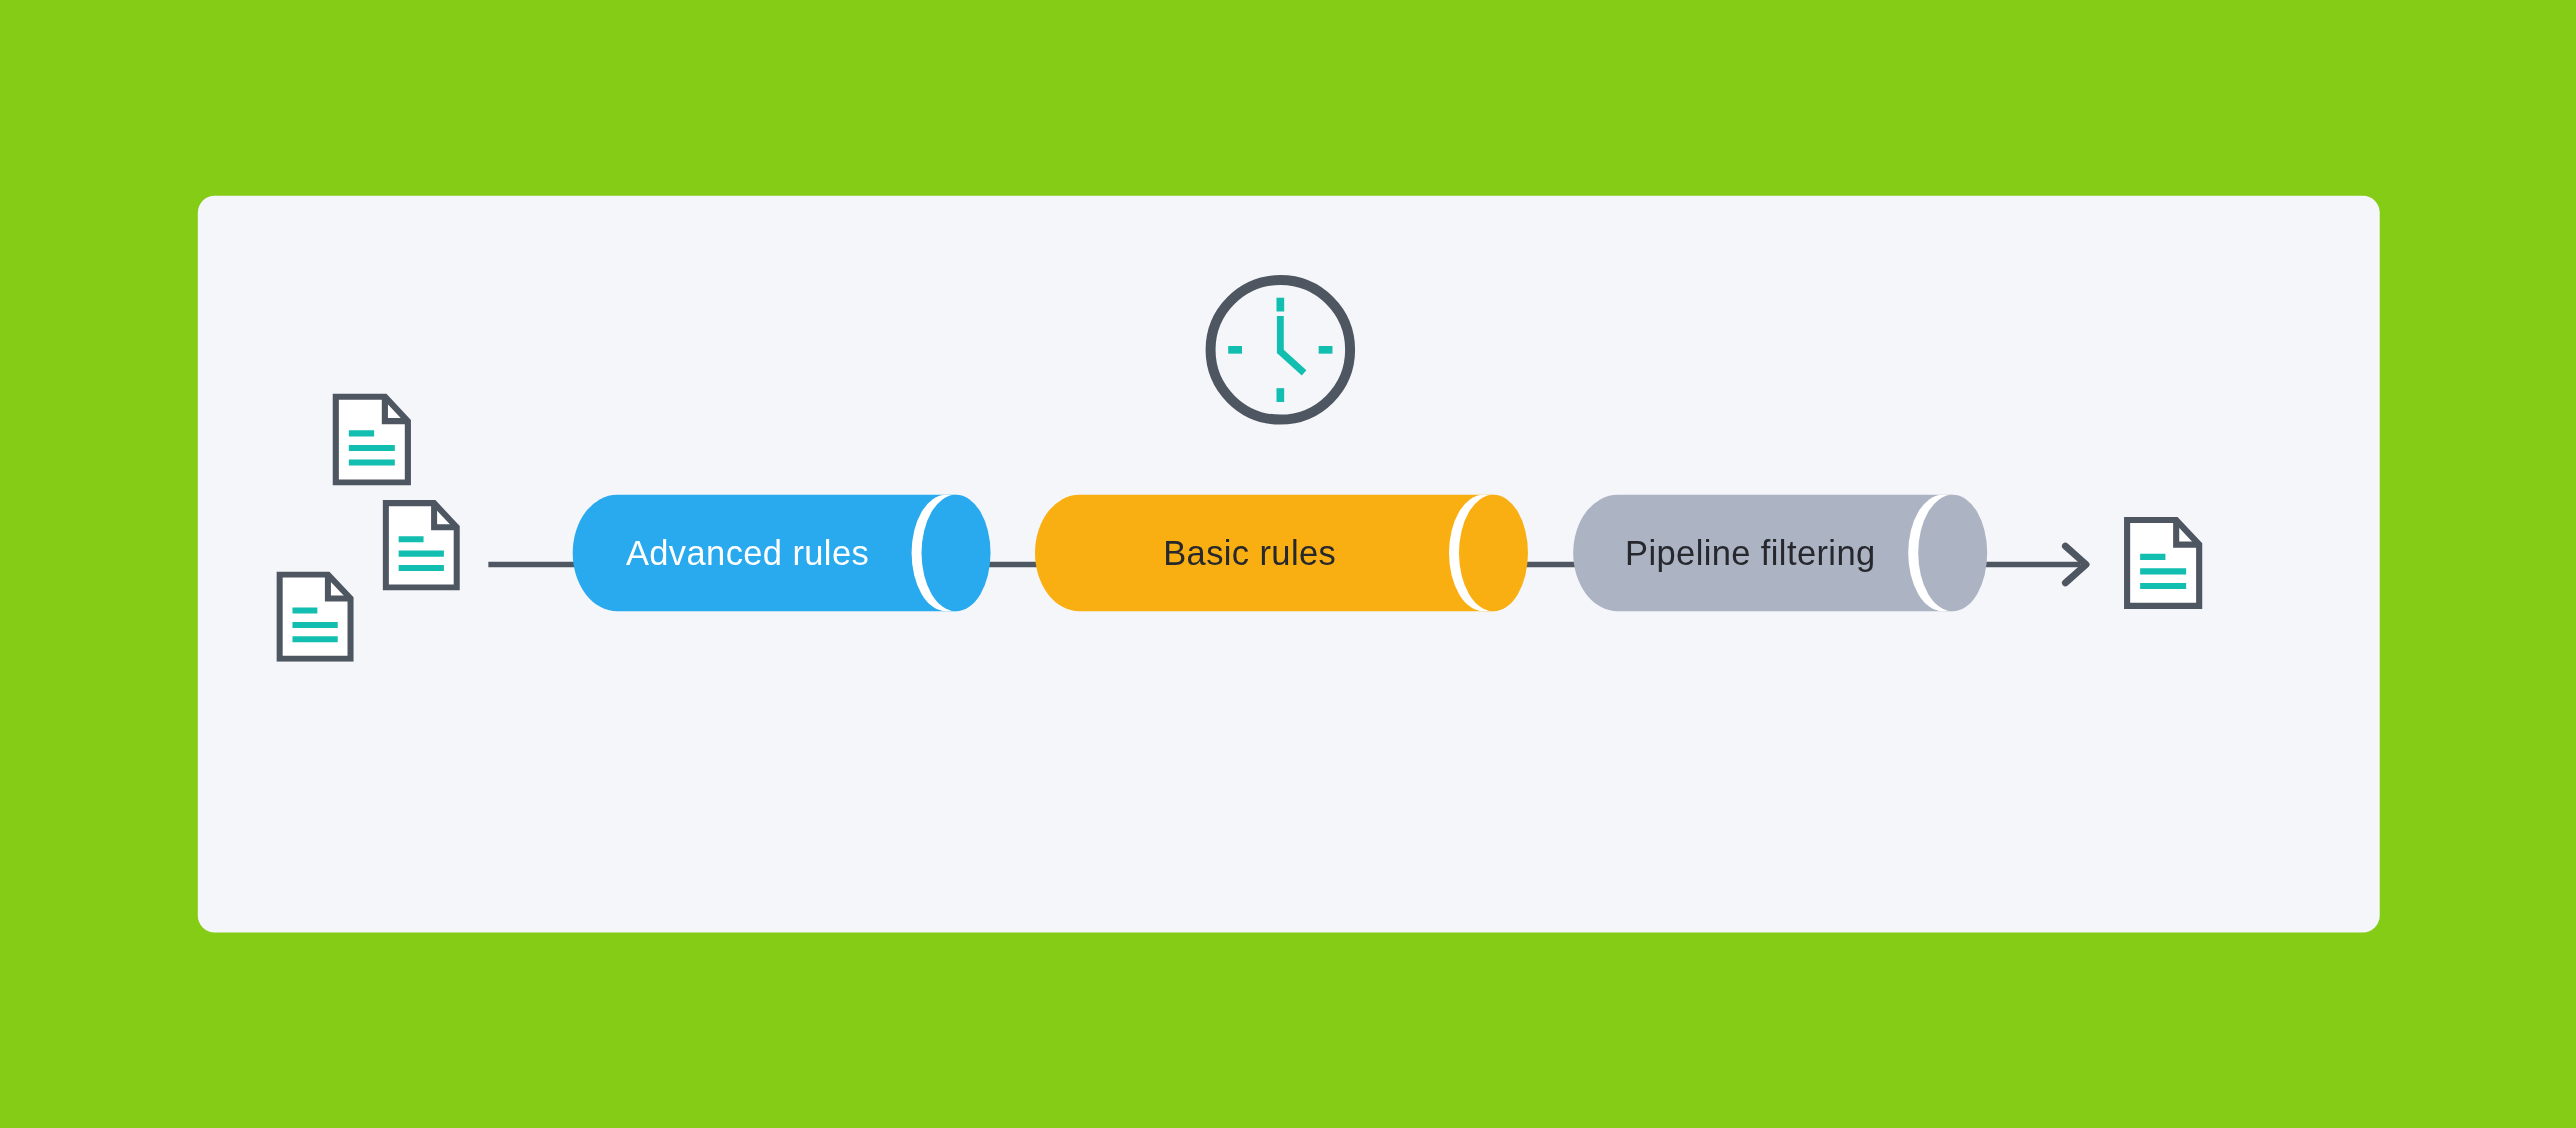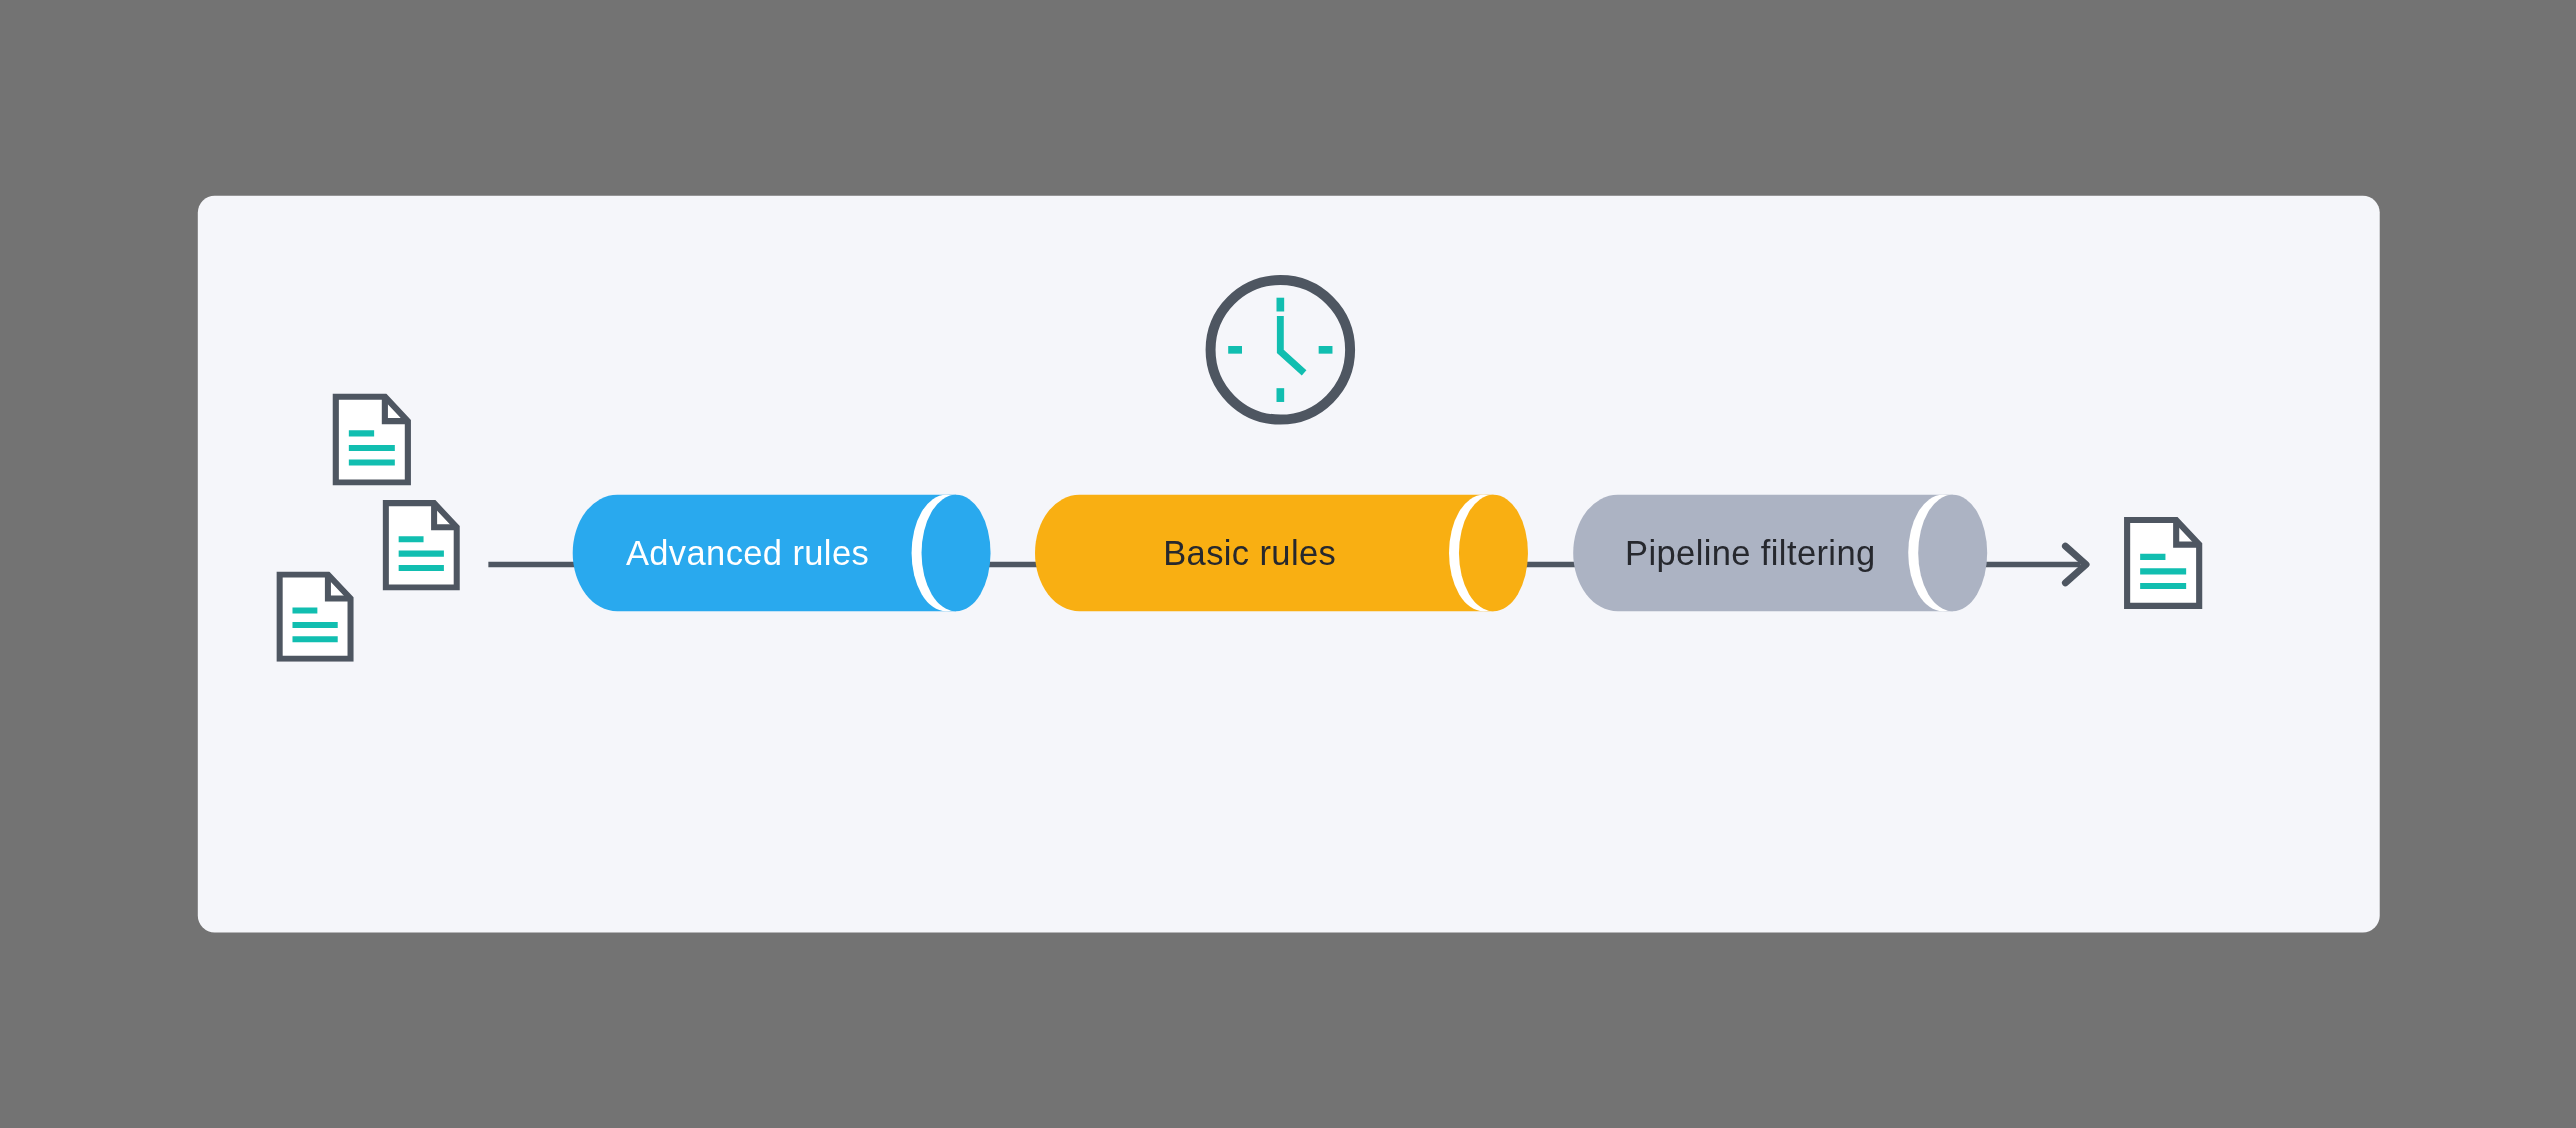--- a/index.html
+++ b/index.html
@@ -1,20 +1,20 @@
 <!DOCTYPE html>
 <html style="font-size:12.3px"><head>
 <meta charset="utf-8">
 <style>
   html, body { margin: 0; padding: 0; background: #FFFFFF; }
   .canvas {
     position: relative;
     width: 2576px;
     height: 1129px;
-    background: #737373;
+    background: #84cc16;
     font-family: "Liberation Sans", sans-serif;
   }
   svg { display: block; }
   .panel { fill: #F5F6FA; }
   .flow-stroke { stroke: #4E5661; stroke-width: 7; fill: none; }
   .arrow-head { stroke: #4E5661; stroke-width: 9; fill: none; stroke-linecap: round; stroke-linejoin: round; }
   .doc-page { fill: #FFFFFF; stroke: #4E5661; stroke-width: 8; stroke-linejoin: miter; }
   .doc-fold { fill: none; stroke: #4E5661; stroke-width: 8; stroke-linejoin: miter; }
   .doc-line { stroke: #11BEB0; stroke-width: 8; fill: none; }
   .cyl-gap  { fill: #FFFFFF; }

